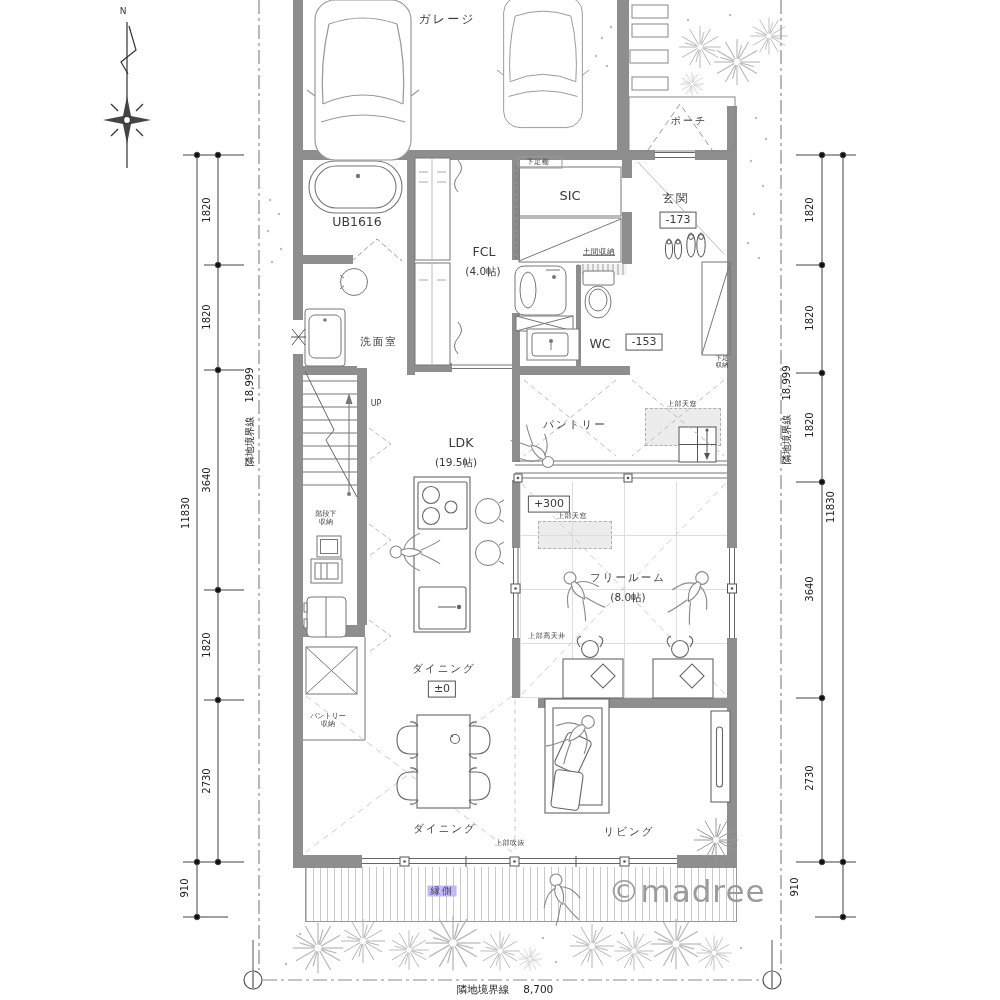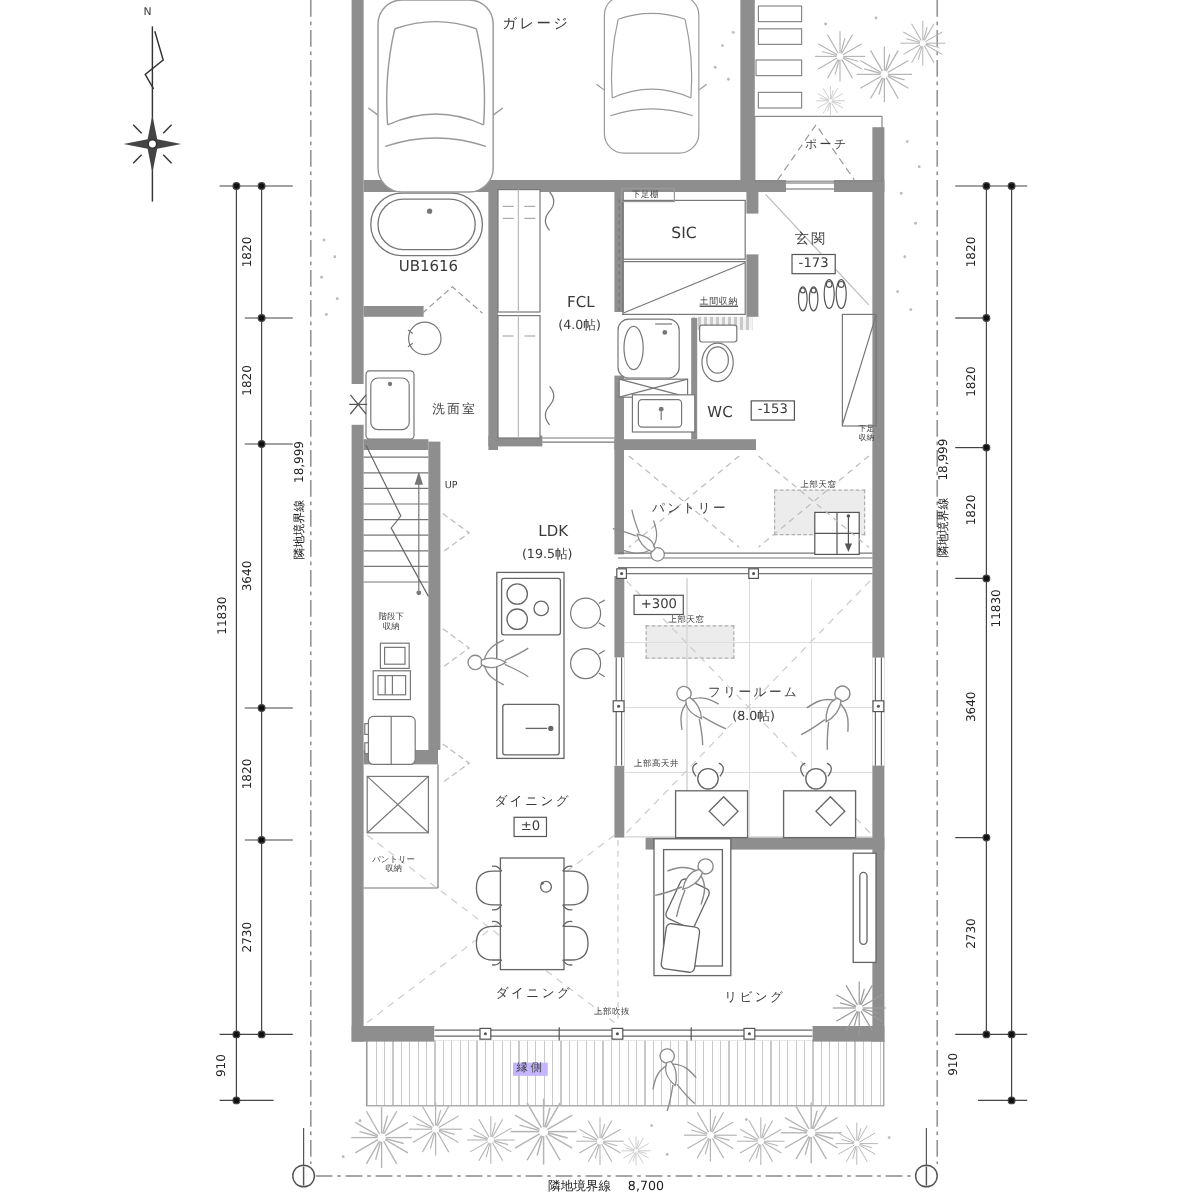--- a/index.html
+++ b/index.html
@@ -500,20 +500,21 @@
   <div class="lbl jp" style="left:444px;top:668px;font-size:10.5px;">ダイニング</div>
   <div class="lbl boxed" style="left:442px;top:689px;font-size:11px;">±0</div>
   <div class="lbl" style="left:328px;top:720px;font-size:7px;">
     <div>パントリー</div>
     <div>収納</div>
   </div>
   <div class="lbl jp" style="left:445px;top:828px;font-size:10.5px;">ダイニング</div>
   <div class="lbl tiny" style="left:490px;top:843px;font-size:7px;margin-left:20px;">上部吹抜</div>
   <div class="lbl jp" style="left:629px;top:831px;font-size:10.5px;">リビング</div>
   <div class="lbl jp halo" style="left:442px;top:891px;font-size:9.5px;">縁側</div>
+  <div class="lbl wm" style="left:687px;top:892px;">©madree</div>
 
   <div class="lbl rot dim" style="left:207px;top:210px;">1820</div>
   <div class="lbl rot dim" style="left:207px;top:317px;">1820</div>
   <div class="lbl rot dim" style="left:207px;top:480px;">3640</div>
   <div class="lbl rot dim" style="left:207px;top:645px;">1820</div>
   <div class="lbl rot dim" style="left:207px;top:781px;">2730</div>
   <div class="lbl rot dim" style="left:186px;top:513px;">11830</div>
   <div class="lbl rot dim" style="left:185px;top:888px;">910</div>
   <div class="lbl rot dim two" style="left:250px;top:417px;">
     <span>隣地境界線</span>

